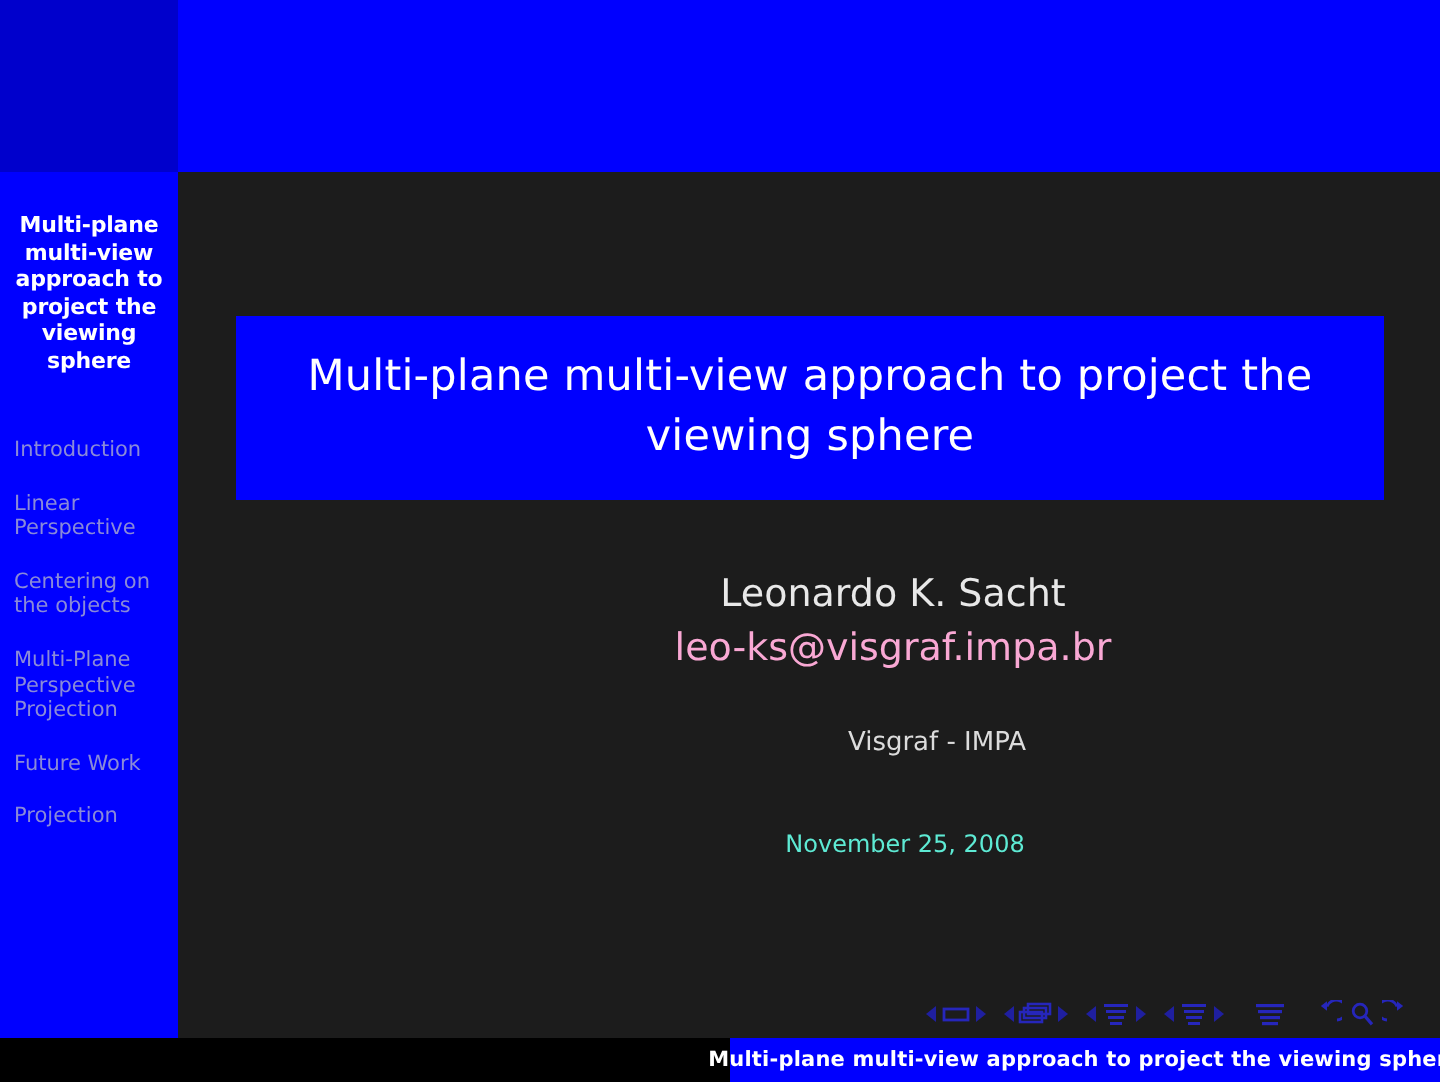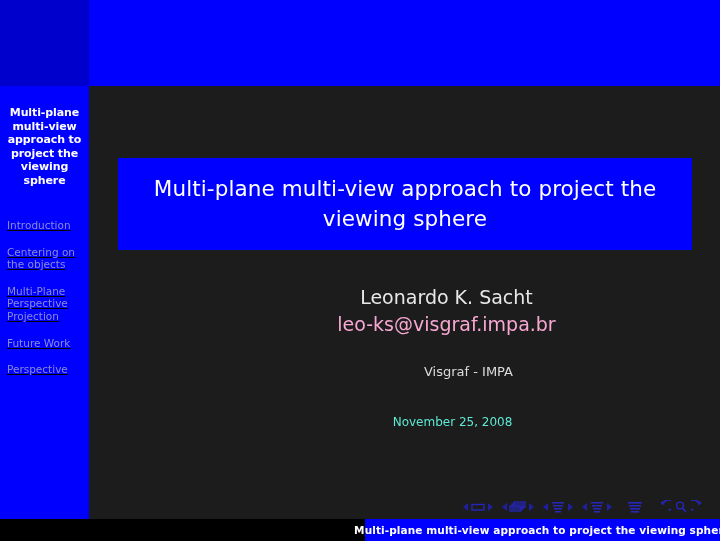--- a/index.html
+++ b/index.html
@@ -44,21 +44,20 @@
     color: #ffffff;
     font-weight: bold;
     font-size: 11px;
     line-height: 13.5px;
     text-align: center;
     padding: 20px 6px 0 6px;
     letter-spacing: -0.1px;
   }
   .sidebar-nav {
     margin-top: 32px;
-    text-decoration: underline;
   }
   .sidebar-item {
     color: #8a8ad8;
     font-size: 10.5px;
     line-height: 12.6px;
     padding: 0 7px;
     margin-bottom: 14px;
     text-align: left;
     letter-spacing: 0px;
   }
@@ -174,24 +173,25 @@
 <div id="slide">
 
   <div class="top-band-left"></div>
   <div class="top-band-right"></div>
 
   <div class="sidebar">
     <div class="sidebar-title">Multi-plane multi-view approach to project the viewing sphere</div>
 
     <div class="sidebar-nav">
       <div class="sidebar-item">Introduction</div>
+      <div class="sidebar-item">Linear Perspective</div>
       <div class="sidebar-item">Centering on the objects</div>
       <div class="sidebar-item">Multi-Plane Perspective Projection</div>
       <div class="sidebar-item">Future Work</div>
-      <div class="sidebar-item">Perspective</div>
+      <div class="sidebar-item">Projection</div>
     </div>
   </div>
 
   <div class="main">
 
     <div class="title-box">
       <div class="title-text">Multi-plane multi-view approach to project the viewing sphere</div>
     </div>
 
     <div class="author-block">

